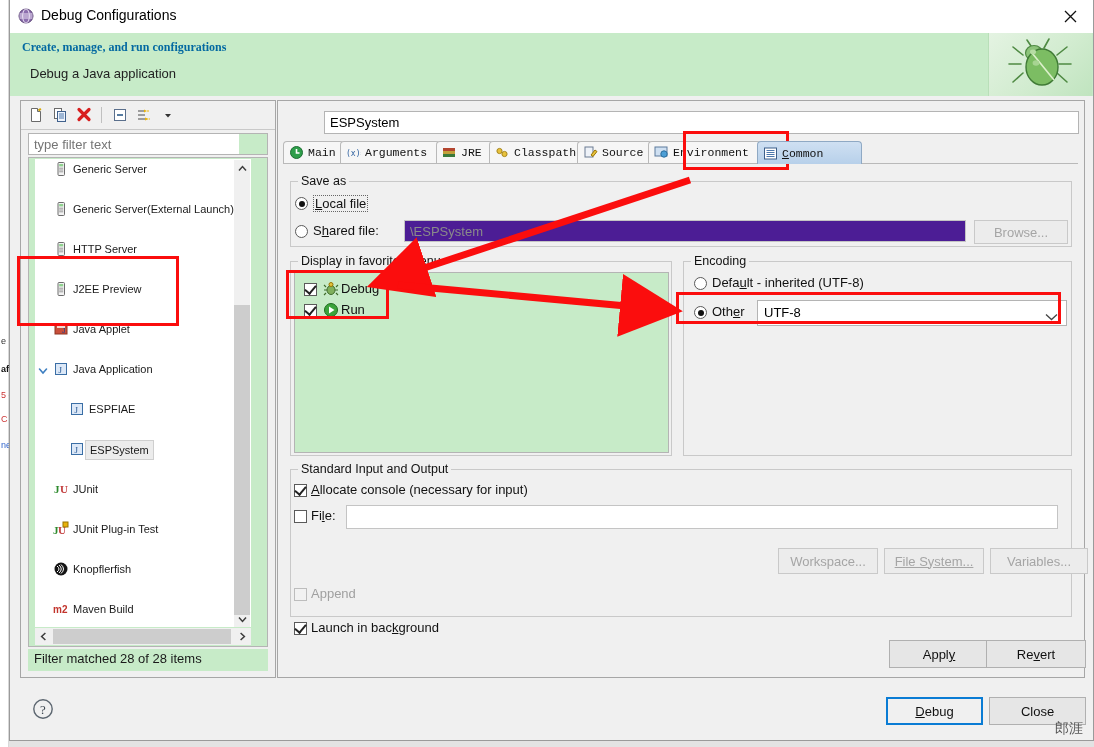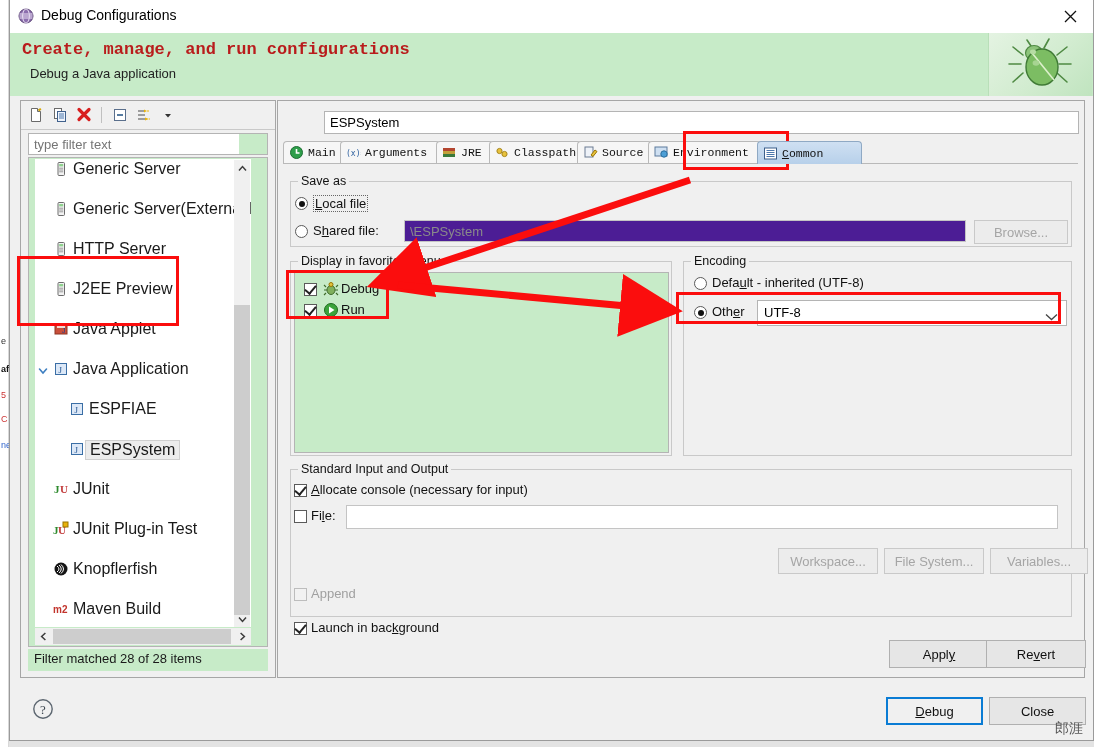--- a/index.html
+++ b/index.html
@@ -26,41 +26,41 @@
 
   
   .titlebar{position:absolute;left:0;top:0;width:1083px;height:33px;background:#ffffff;}
   .title-icon{position:absolute;left:8px;top:8px;width:16px;height:16px;}
   .title-text{position:absolute;left:31px;top:7px;font-size:14px;color:#000;}
   .close-btn{position:absolute;right:0px;top:0px;width:46px;height:32px;display:flex;align-items:center;justify-content:center;}
   .close-btn svg{display:block;}
 
   
   .header{position:absolute;left:0;top:33px;width:1083px;height:63px;background:#c7ebc8;overflow:hidden;}
-  .header-title{position:absolute;left:12px;top:7px;font-family:Liberation Mono, monospace;font-size:17px;font-weight:bold;color:#b91c1c;letter-spacing:0px;}
+  .header-title{position:absolute;left:12px;top:7px;font-family:Liberation Serif, serif;font-size:12px;font-weight:bold;color:#0369a1;letter-spacing:0px;}
   .header-sub{position:absolute;left:20px;top:33px;font-size:13px;color:#222;}
   .header-img{position:absolute;right:1px;top:0px;width:103px;height:63px;
      background:linear-gradient(135deg,#e4f3e2 0%,#d2ecd0 55%,#c0e4bf 100%);border-left:1px solid #b9dfb9;}
 
   
   .leftpanel{position:absolute;left:10px;top:100px;width:256px;height:578px;background:#f0f0f0;border:1px solid #a6a6a6;box-sizing:border-box;}
   .toolbar{position:absolute;left:0;top:0;width:254px;height:28px;background:#f0f0f0;border-bottom:1px solid #c9c9c9;}
   .tb-btn{position:absolute;top:4px;width:22px;height:20px;display:flex;align-items:center;justify-content:center;}
   .tb-sep{position:absolute;top:6px;width:1px;height:16px;background:#c0c0c0;}
 
   .filterbox{position:absolute;left:7px;top:32px;width:240px;height:22px;background:#ffffff;border:1px solid #b4b4b4;box-sizing:border-box;padding-left:12px;}
   .filterbox .ph{position:absolute;left:5px;top:3px;font-size:13px;color:#757575;}
   .filterbox .nub{position:absolute;right:0;top:0;width:28px;height:20px;background:#c7ebc8;}
 
   .treewrap{position:absolute;left:7px;top:56px;width:240px;height:490px;background:#c7ebc8;border:1px solid #b4b4b4;box-sizing:border-box;}
   .treelist{position:absolute;left:6px;top:1px;width:216px;height:468px;background:#ffffff;overflow:hidden;}
   .trow{position:relative;height:20px;line-height:20px;white-space:nowrap;font-size:13px;}
   .trow .tw{position:absolute;left:2px;top:4px;width:12px;height:12px;}
   .trow .tic{position:absolute;top:2px;width:16px;height:16px;}
-  .trow .tlb{position:absolute;top:0px;font-size:16px;color:#1a1a1a;}
+  .trow .tlb{position:absolute;top:0px;font-size:11px;color:#1a1a1a;}
   .trow.child .tic{left:34px;}
   .trow.child .tlb{left:54px;}
   .trow.root .tic{left:18px;}
   .trow.root .tlb{left:38px;}
   .trow.sel .tlb{background:#ececec;padding:0 4px;margin-left:-4px;border:1px solid #cfcfcf;line-height:18px;display:inline-block;height:18px;position:absolute;top:1px;}
   .vsb{position:absolute;right:1px;top:1px;width:16px;height:468px;background:#f0f0f0;}
   .vsb .arw{position:absolute;left:0;width:16px;height:17px;display:flex;align-items:center;justify-content:center;}
   .vsb .thumb{position:absolute;left:0;width:16px;background:#cdcdcd;}
   .hsb{position:absolute;left:6px;bottom:1px;width:216px;height:17px;background:#f0f0f0;}
   .hsb .arw{position:absolute;top:0;width:17px;height:17px;display:flex;align-items:center;justify-content:center;}
@@ -481,21 +481,21 @@
 
         <div class="cb" style="left:3px;top:40px;"></div>
         <span class="lab" style="left:20px;top:38px;">Fi<span class="u">l</span><span>e:</span></span>
         <div class="txtinput" style="left:55px;top:35px;width:712px;height:24px;">
           <span></span>
         </div>
 
         <div class="btn dis" style="left:487px;top:78px;width:100px;height:26px;">
           <span>Workspace...</span>
         </div>
-        <div class="btn dis" style="left:593px;top:78px;width:100px;height:26px;">
+        <div class="btn dis" style="left:593px;top:78px;width:100px;height:26px;text-decoration:underline;">
           <span>File System...</span>
         </div>
         <div class="btn dis" style="left:699px;top:78px;width:98px;height:26px;">
           <span>Variables...</span>
         </div>
 
         <div class="cb dis" style="left:3px;top:118px;"></div>
         <span class="lab dis" style="left:20px;top:116px;">Append</span>
       </div>
 

